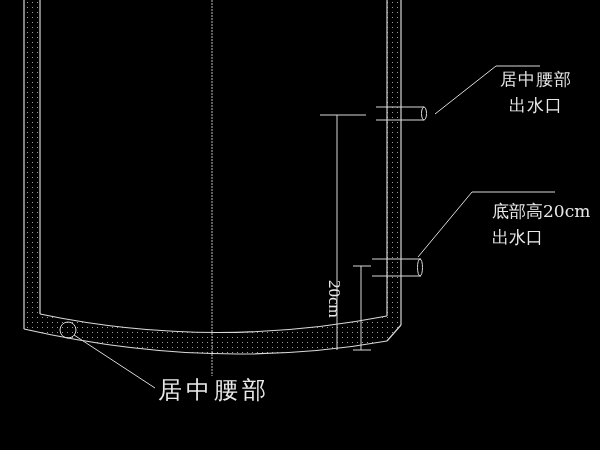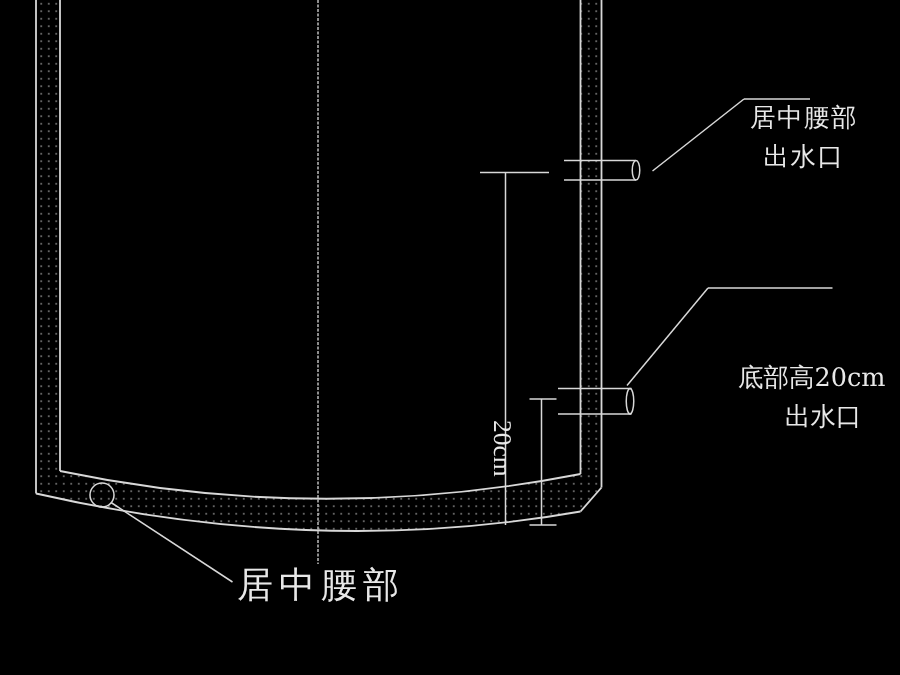--- a/index.html
+++ b/index.html
@@ -1,21 +1,21 @@
 <!DOCTYPE html>
 <html><head>
 <meta charset="utf-8">
 <style>
   html, body { margin:0; padding:0; background:#000; }
   body { width:600px; height:450px; overflow:hidden; position:relative; }
   #stage { position:absolute; left:0; top:0; width:496px; height:450px; }
   .label { position:absolute; color:#e8e8e8; font-family:"DejaVu Serif","Liberation Serif",serif; white-space:nowrap; }
   .lbl-mid { left:500px; top:66px; font-size:17px; line-height:26px; text-align:center; }
   .lbl-mid div { letter-spacing:1px; }
-  .lbl-b20 { left:492px; top:198px; font-size:17px; line-height:26px; text-align:right;margin-top:41px; }
+  .lbl-b20 { left:492px; top:198px; font-size:17px; line-height:26px; text-align:left; }
   .lbl-bottom { left:158px; top:374px; font-size:24px; letter-spacing:4px; }
   .dim-text { position:absolute; left:336px; top:280px; color:#e8e8e8; font-family:"Liberation Serif","DejaVu Serif",serif; font-size:17px; transform-origin:left top; transform:rotate(90deg) translate(0,-8px); }
 </style>
 </head>
 <body>
 
 <div id="stage">
   <svg width="600" height="450" viewBox="0 0 600 450" xmlns="http://www.w3.org/2000/svg">
     <defs>
       <pattern id="dots" width="5" height="5" patternUnits="userSpaceOnUse">

